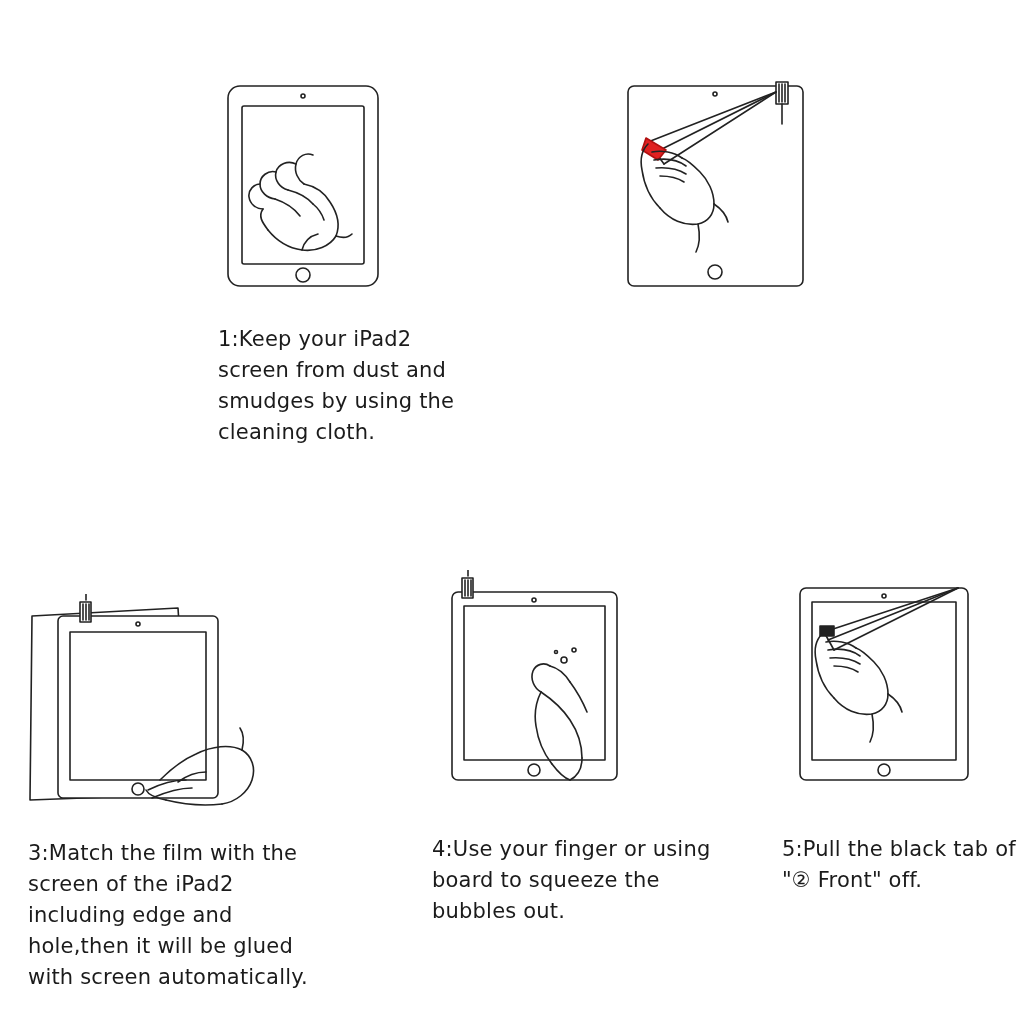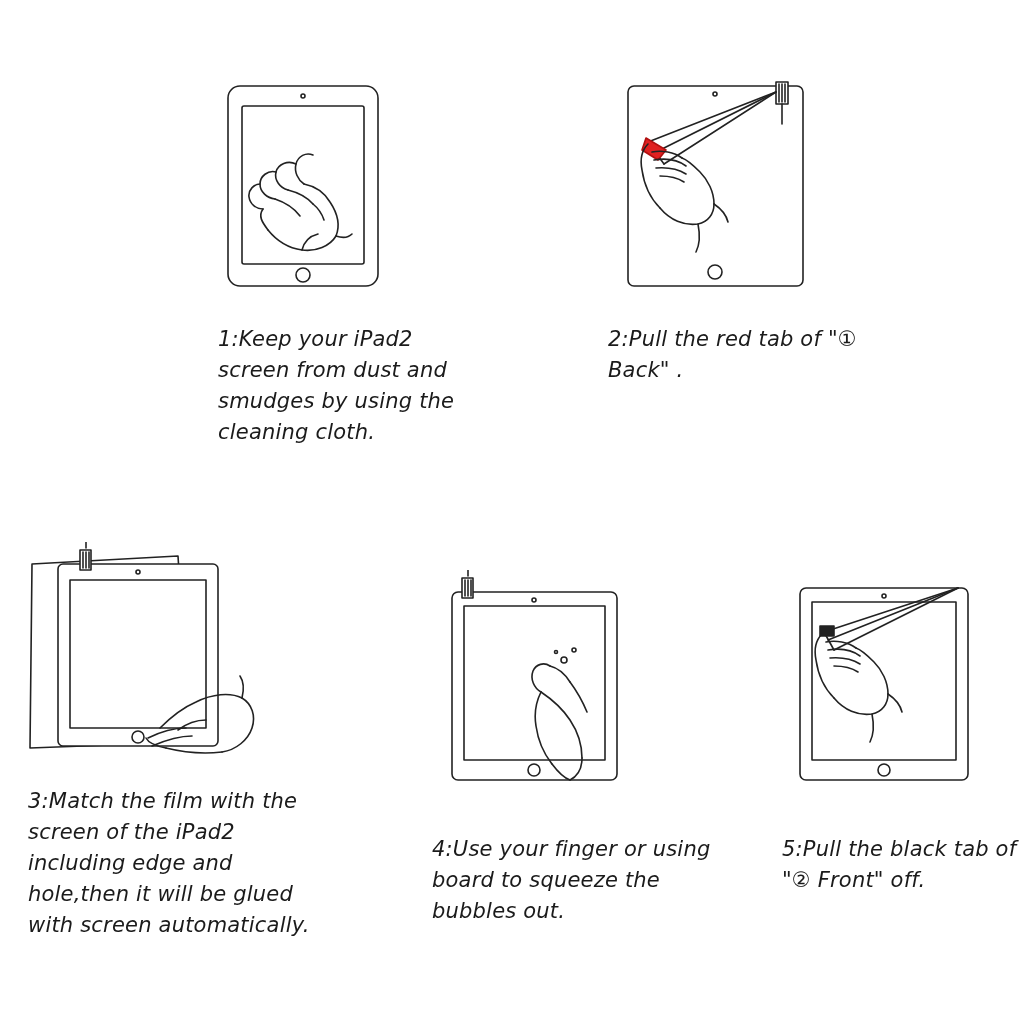--- a/index.html
+++ b/index.html
@@ -15,41 +15,40 @@
     position: relative;
     overflow: hidden;
   }
   .sheet {
     position: absolute;
     inset: 0;
     background: #ffffff;
   }
   .step {
     position: absolute;
-    font-style: italic;
   }
   .illus {
     position: relative;
   }
   .illus svg {
     display: block;
   }
   .caption {
     font-size: 21px;
     line-height: 31px;
     color: #1b1b1b;
     letter-spacing: 0.2px;
     white-space: pre-line;
     font-family: "DejaVu Sans", sans-serif;
   }
 
   
   #step-1 { left: 218px; top: 80px;  width: 260px; }
   #step-2 { left: 608px; top: 80px;  width: 280px; }
-  #step-3 { left: 28px;  top: 542px; width: 300px; }
+  #step-3 { left: 28px;  top: 594px; width: 300px; }
   #step-4 { left: 432px; top: 570px; width: 280px; }
   #step-5 { left: 782px; top: 570px; width: 260px; }
 
   #step-1 .caption { margin-top: 24px; }
   #step-2 .caption { margin-top: 24px; }
   #step-3 .caption { margin-top: 24px; }
   #step-4 .caption { margin-top: 44px; }
   #step-5 .caption { margin-top: 44px; }
 </style>
 </head>
@@ -119,22 +118,20 @@
           <path d="M48 88 C 60 87, 70 89, 78 94"></path>
           <path d="M52 96 C 62 96, 70 98, 76 102"></path>
           <path d="M40 64 C 34 70, 32 80, 34 90 C 36 104, 42 118, 52 128"></path>
           <path d="M52 128 C 62 140, 76 146, 90 144 C 100 142, 106 134, 106 124"></path>
           <path d="M106 124 C 106 112, 100 100, 92 92 C 86 86, 80 80, 74 78"></path>
           <path d="M90 144 C 92 154, 92 164, 88 172"></path>
           <path d="M106 124 C 112 128, 118 134, 120 142"></path>
         </g>
       </svg>
     </div>
-    <div class="caption">2:Pull the red tab of "①
-Back" .</div>
   </div>
 
   <div class="step" id="step-3">
     <div class="illus">
       <svg width="280" height="220" viewBox="0 0 280 220" fill="none" stroke="#222222" stroke-width="1.6" stroke-linecap="round" stroke-linejoin="round">
 
         <path d="M4 22 L 150 14 L 162 200 L 2 206 Z" fill="#ffffff"></path>
 
         <rect x="30" y="22" width="160" height="182" rx="5" ry="5" fill="#ffffff"></rect>
         <rect x="42" y="38" width="136" height="148" fill="#ffffff"></rect>

